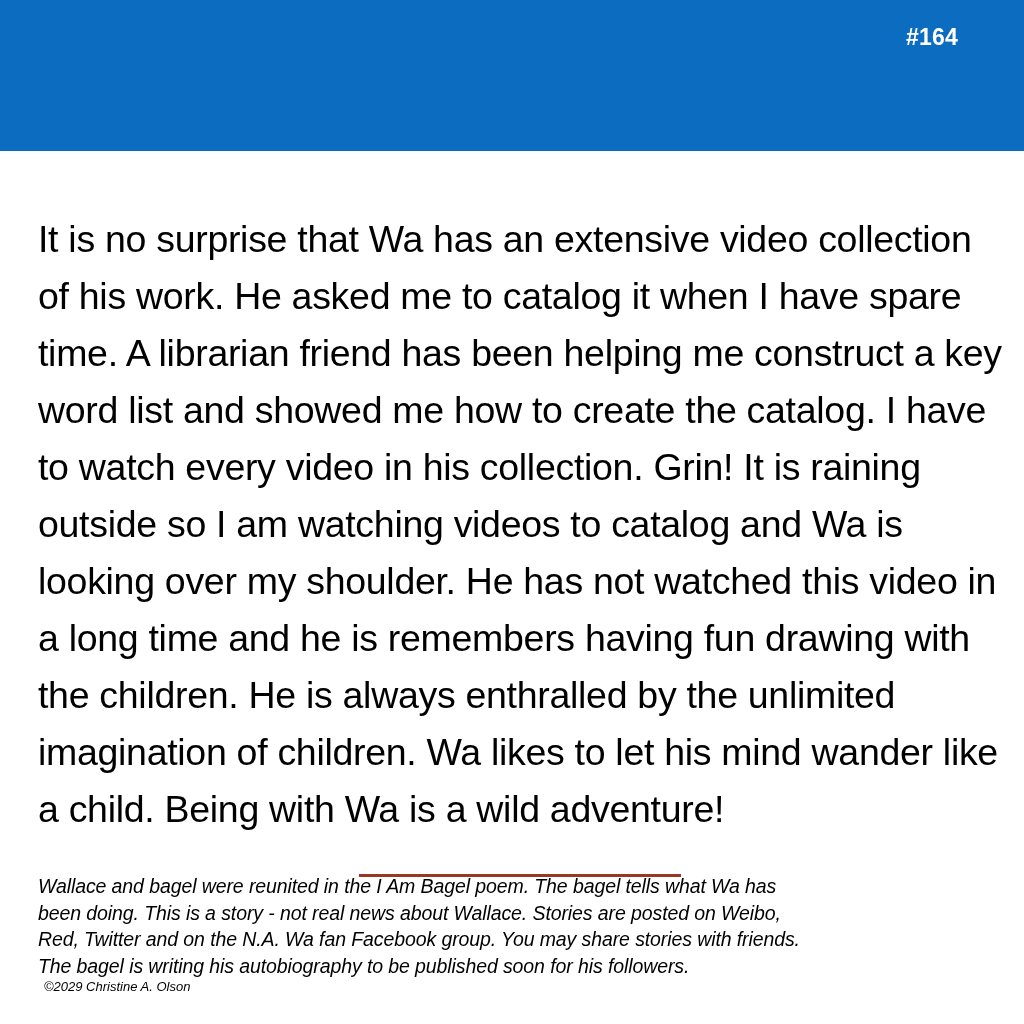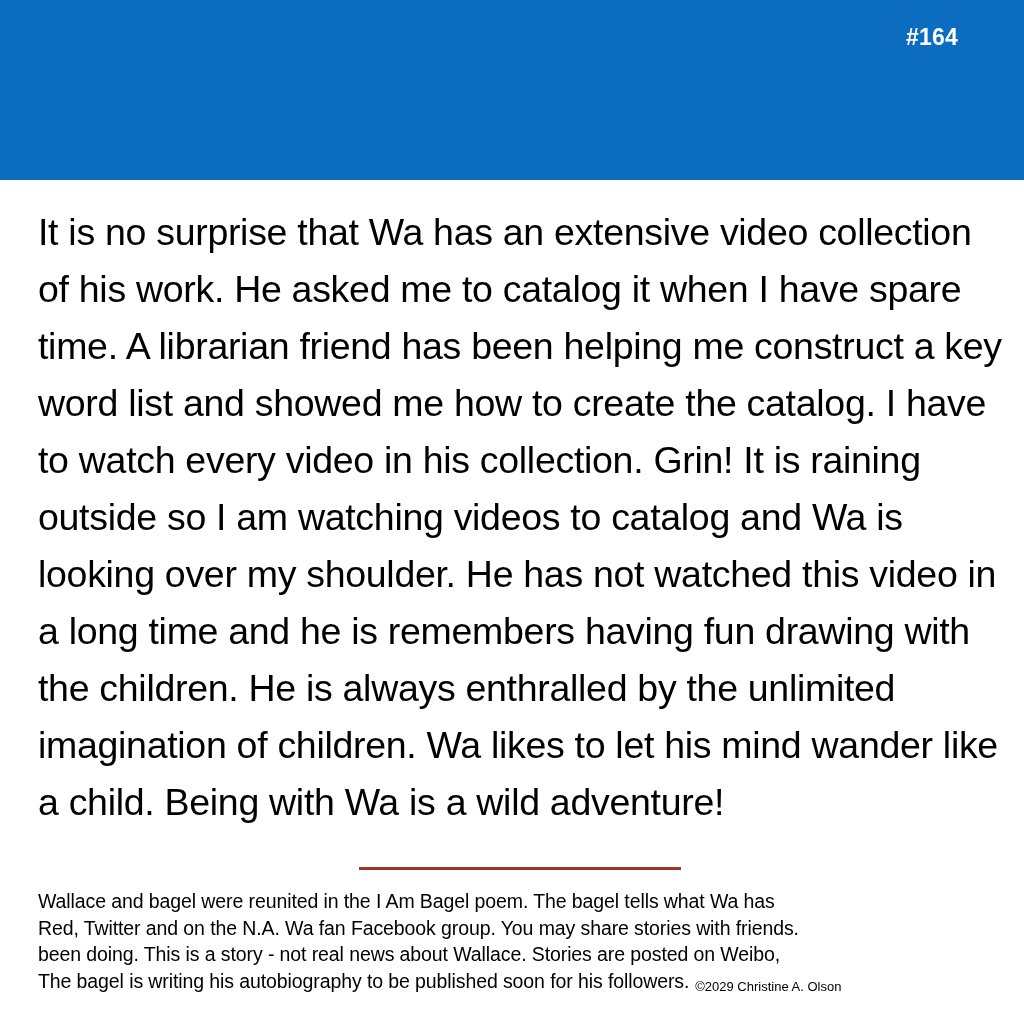--- a/index.html
+++ b/index.html
@@ -16,21 +16,21 @@
   .card {
     position: relative;
     width: 1024px;
     height: 1024px;
     background: #ffffff;
     box-sizing: border-box;
   }
   .header {
     position: relative;
     width: 100%;
-    height: 180px;
+    height: 151px;
     background: #0b6cc0;
     box-sizing: border-box;
   }
   .issue-number {
     position: absolute;
     top: 24px;
     right: 66px;
     color: #ffffff;
     font-size: 23px;
     font-weight: bold;
@@ -40,21 +40,21 @@
     position: absolute;
     left: 47px;
     top: 56px;
     color: #ffffff;
     font-size: 48px;
     font-weight: bold;
     letter-spacing: -0.3px;
     white-space: nowrap;
   }
   .body-area {
-    padding: 24px 22px 0 38px;
+    padding: 60px 22px 0 38px;
   }
   .story-text {
     font-size: 37.5px;
     line-height: 57px;
     color: #000000;
     letter-spacing: -0.3px;
     text-align: left;
     margin: 0;
   }
   .divider-wrap {
@@ -66,37 +66,39 @@
     width: 322px;
     height: 0;
     border-top: 3px solid #9b3526;
     vertical-align: middle;
   }
   .footer {
     position: absolute;
     left: 38px;
     right: 22px;
     bottom: 30px;
+    font-style: italic;
   }
   .footer-text {
     font-size: 19.5px;
     line-height: 26.5px;
     color: #000000;
     margin: 0;
     letter-spacing: -0.1px;
   }
   .copyright {
     font-size: 13px;
     color: #000000;
     white-space: nowrap;
     margin-left: 6px;
   }
   .footer-last-line {
     display: flex;
-    align-items: flex-end;
+    align-items: flex-start;
+    flex-direction: column;
   }
 </style>
 </head>
 <body>
 
 <div class="card">
 
   <div class="header">
     <div class="issue-number">#164</div>
   </div>
@@ -104,21 +106,21 @@
   <div class="body-area">
     <p class="story-text">It is no surprise that Wa has an extensive video collection of his work. He asked me to catalog it when I have spare time. A librarian friend has been helping me construct a key word list and showed me how to create the catalog. I have to watch every video in his collection. Grin! It is raining outside so I am watching videos to catalog and Wa is looking over my shoulder. He has not watched this video in a long time and he is remembers having fun drawing with the children. He is always enthralled by the unlimited imagination of children. Wa likes to let his mind wander like a child. Being with Wa is a wild adventure!</p>
 
     <div class="divider-wrap">
       <span class="divider"></span>
     </div>
   </div>
 
   <div class="footer">
     <p class="footer-text">Wallace and bagel were reunited in the I Am Bagel poem. The bagel tells what Wa has</p>
+    <p class="footer-text">been doing. This is a story - not real news about Wallace. Stories are posted on Weibo,</p>
     <p class="footer-text">Red, Twitter and on the N.A. Wa fan Facebook group. You may share stories with friends.</p>
-    <p class="footer-text">been doing. This is a story - not real news about Wallace. Stories are posted on Weibo,</p>
     <div class="footer-last-line">
       <p class="footer-text">The bagel is writing his autobiography to be published soon for his followers.</p>
       <span class="copyright">©2029 Christine A. Olson</span>
     </div>
   </div>
 
 </div>
 
 </body></html>

